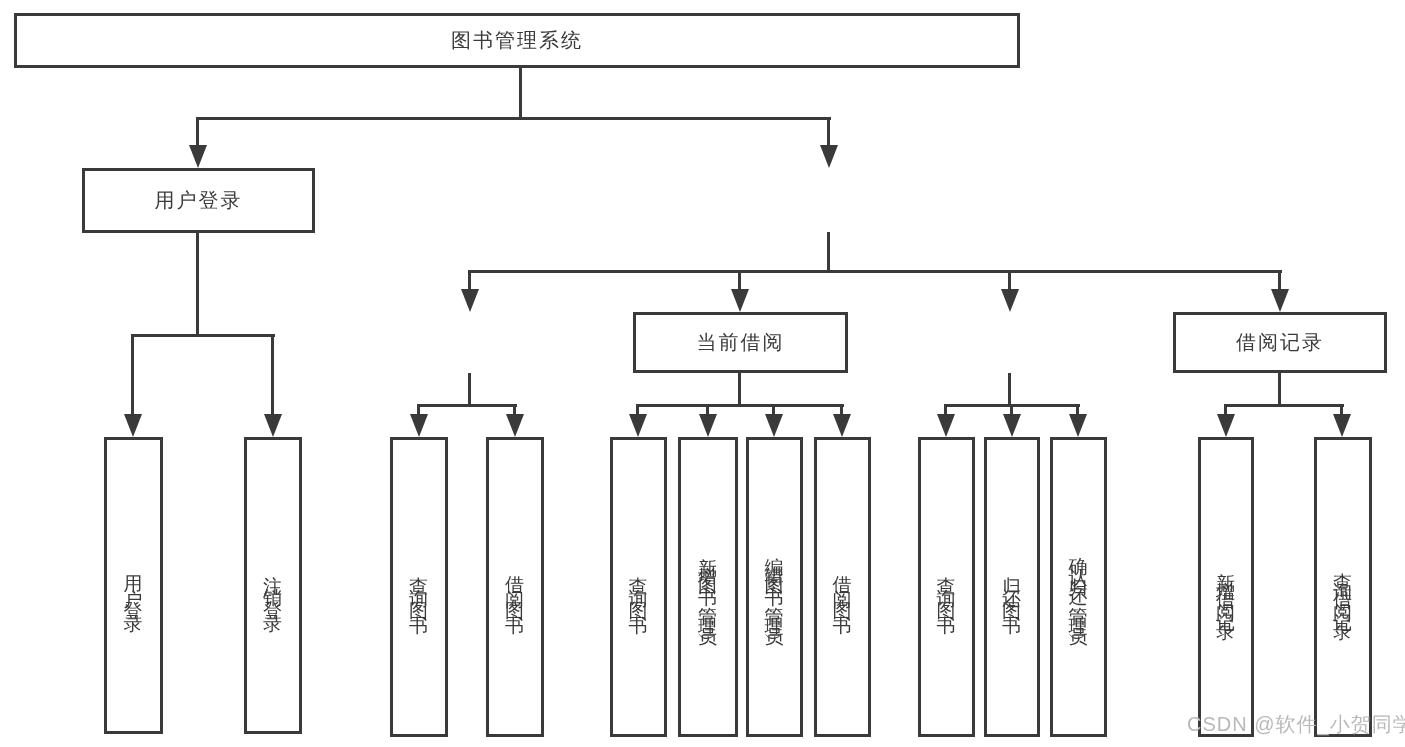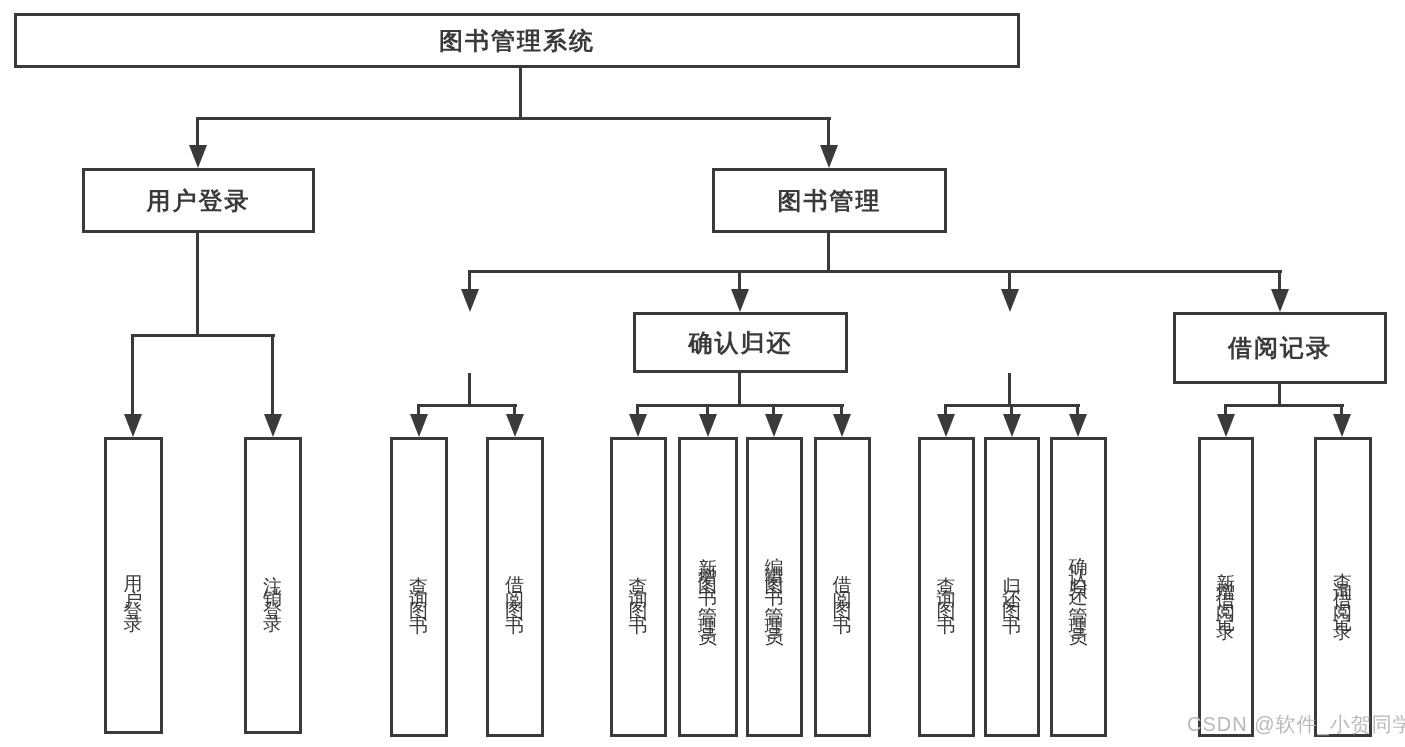--- a/index.html
+++ b/index.html
@@ -4,21 +4,21 @@
 <style>
   html,body{margin:0;padding:0;background:#ffffff;}
   .canvas{
     position:relative;width:1405px;height:747px;background:#ffffff;overflow:hidden;
     font-family:"Liberation Sans","DejaVu Sans",sans-serif;
   }
   .node{
     position:absolute;box-sizing:border-box;border:3px solid #3a3a3a;background:#ffffff;
     display:flex;align-items:center;justify-content:center;color:#3a3a3a;z-index:2;
   }
-  .h .lbl{font-size:24px;letter-spacing:2px;white-space:nowrap;font-weight:bold;}
+  .h .lbl{font-size:20px;letter-spacing:2px;white-space:nowrap;}
   .v .lbl{writing-mode:vertical-rl;text-orientation:mixed;font-size:19px;letter-spacing:13px;line-height:1;}
   .v.long .lbl{letter-spacing:10px;}
   .hl,.vl{position:absolute;background:#3a3a3a;z-index:1;}
   .hl{height:3px;}
   .vl{width:3px;}
   .ah{
     position:absolute;width:0;height:0;z-index:1;
     border-left:9px solid transparent;border-right:9px solid transparent;border-top:23px solid #3a3a3a;
   }
   .wm{position:absolute;left:1187px;top:711px;font-size:20px;color:#b9b9b9;letter-spacing:1px;z-index:5;white-space:nowrap;}
@@ -87,28 +87,25 @@
   <div class="vl" style="left:1340px;top:404px;height:15px;"></div>
   <div class="ah" style="left:1333px;top:414px;"></div>
 
   <div class="node h" style="left:14px;top:13px;width:1006px;height:55px;">
     <span class="lbl">图书管理系统</span>
   </div>
 
   <div class="node h" style="left:82px;top:168px;width:233px;height:65px;">
     <span class="lbl">用户登录</span>
   </div>
-  <div class="node h" style="left:712px;top:168px;width:235px;height:65px;">
-    <span class="lbl">图书管理</span>
-  </div>
 
   <div class="node h" style="left:633px;top:312px;width:215px;height:61px;">
-    <span class="lbl">确认归还</span>
+    <span class="lbl">当前借阅</span>
   </div>
-  <div class="node h" style="left:1173px;top:312px;width:214px;height:72px;">
+  <div class="node h" style="left:1173px;top:312px;width:214px;height:61px;">
     <span class="lbl">借阅记录</span>
   </div>
 
   <div class="node v" style="left:104px;top:437px;width:59px;height:297px;">
     <span class="lbl">用户登录</span>
   </div>
   <div class="node v" style="left:244px;top:437px;width:58px;height:297px;">
     <span class="lbl">注销登录</span>
   </div>
 

